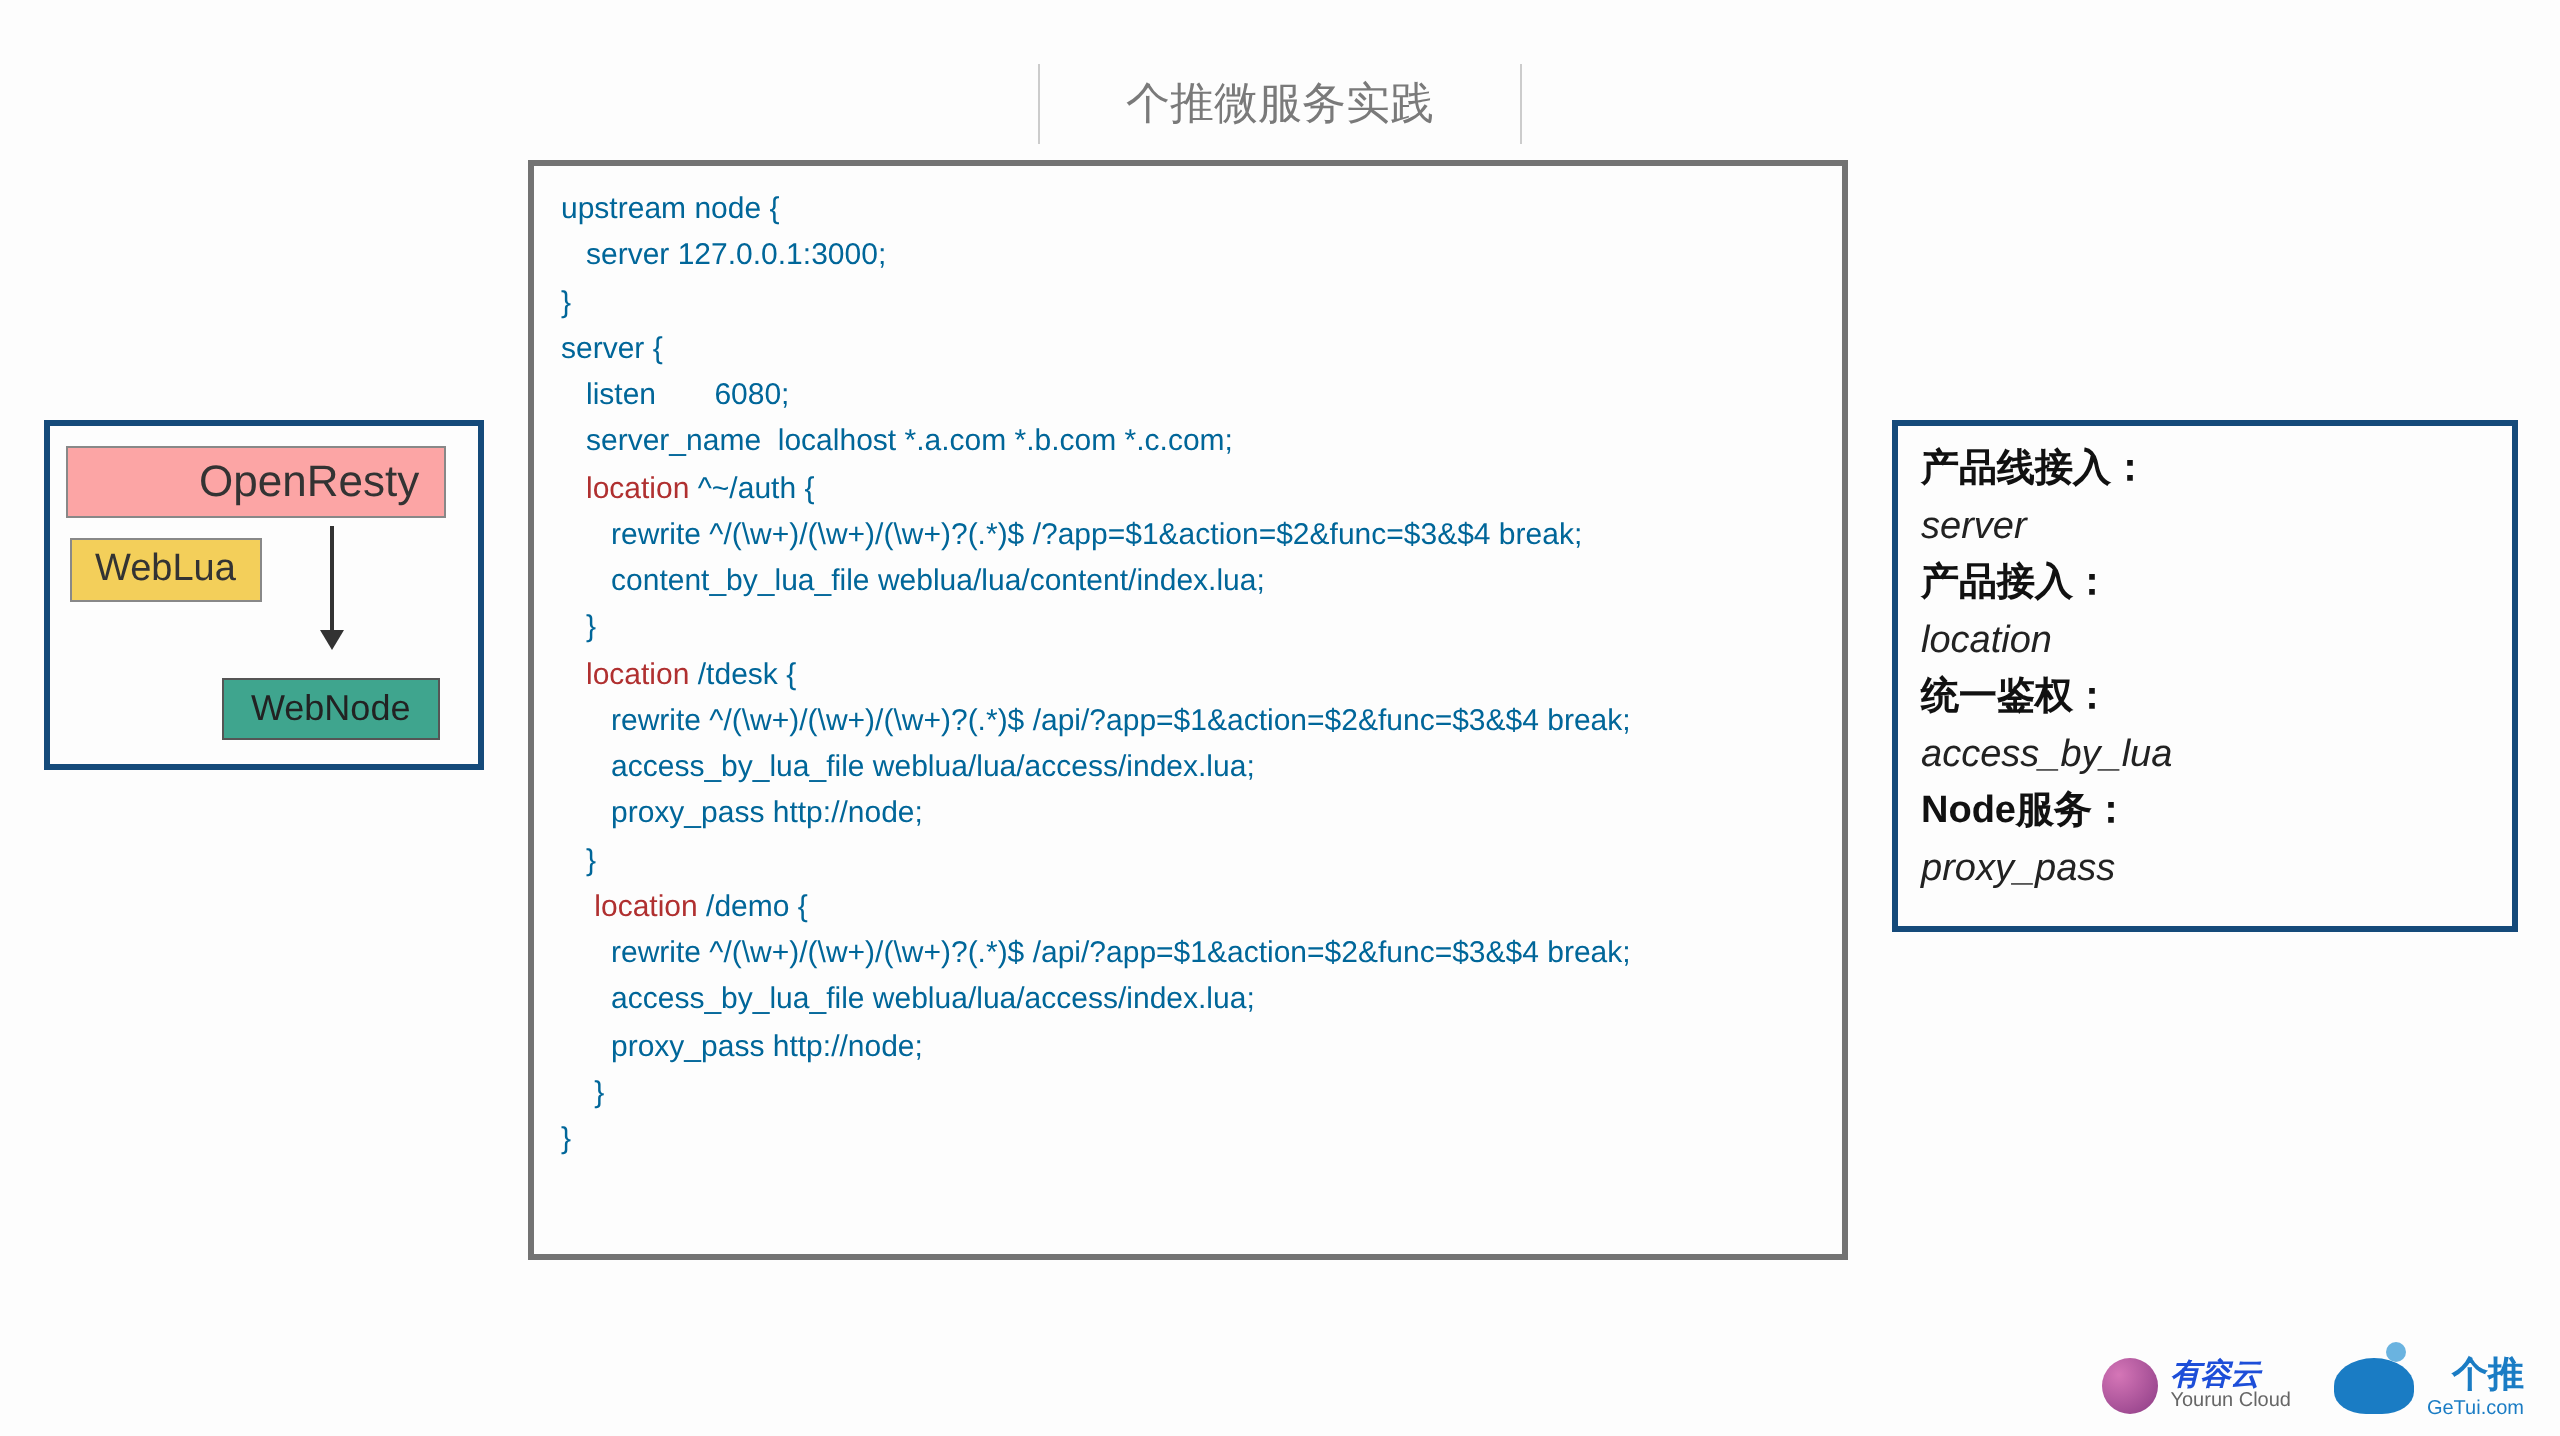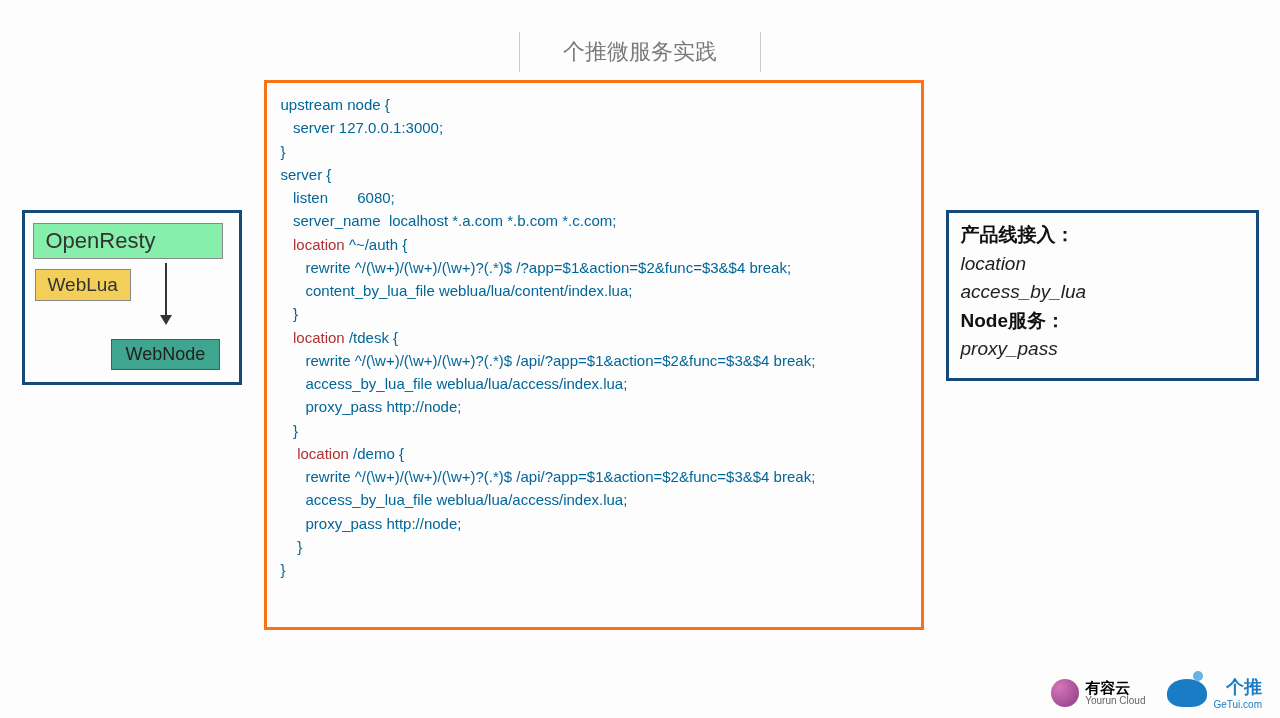--- a/index.html
+++ b/index.html
@@ -47,28 +47,28 @@
   
   .diagram-box {
     border: 3px solid #154a7a;
     width: 220px;
     padding: 10px 8px 12px 8px;
     margin-top: 130px;
     position: relative;
   }
   .openresty {
     border: 1px solid #888;
-    background: #86efac;
+    background: #fca5a5;
     padding: 4px 12px;
     font-size: 22px;
     color: #333;
     margin-bottom: 4px;
     display: inline-block;
     width: 96%;
-    text-align: left;
+    text-align: right;
   }
   .weblua {
     background: #f3cf5a;
     border: 1px solid #888;
     padding: 4px 12px;
     font-size: 19px;
     color: #333;
     display: inline-block;
     margin-top: 6px;
     margin-left: 2px;
@@ -95,21 +95,21 @@
     content: "";
     position: absolute;
     bottom: -2px;
     left: -5px;
     border-left: 6px solid transparent;
     border-right: 6px solid transparent;
     border-top: 10px solid #333;
   }
   
   .code-box {
-    border: 3px solid #f97316;
+    border: 3px solid #737373;
     width: 660px;
     padding: 10px 14px 6px 14px;
     font-family: Arial, sans-serif;
     font-size: 15px;
     line-height: 1.55;
     color: #006699;
     overflow: hidden;
     height: 550px;
   }
   .code-box .kw { color: #b03030; }
@@ -139,21 +139,21 @@
     align-items: center;
     gap: 6px;
     font-size: 14px;
     color: #444;
   }
   .logo-youruncloud .swirl {
     width: 28px; height: 28px; border-radius: 50%;
     background: radial-gradient(circle at 30% 30%, #d576b7, #8b3b84);
     position: relative;
   }
-  .logo-youruncloud .txt .cn { font-weight:700; font-size:15px; color:#000000; display:block; line-height:1; }
+  .logo-youruncloud .txt .cn { font-weight:700; font-size:15px; color:#1d4ed8; display:block; line-height:1;font-style:italic; }
   .logo-youruncloud .txt .en { font-size:10px; color:#666; display:block; }
   .logo-getui {
     display: flex;
     align-items: center;
     gap: 6px;
     font-size: 18px;
     font-weight: 700;
     color: #1a7cc4;
     text-align: right;
   }
@@ -217,21 +217,24 @@
     <div><span class="kw">    location</span><span> /demo {</span></div>
     <div>      rewrite ^/(\w+)/(\w+)/(\w+)?(.*)$ /api/?app=$1&amp;action=$2&amp;func=$3&amp;$4 break;</div>
     <div>      access_by_lua_file weblua/lua/access/index.lua;</div>
     <div>      proxy_pass http://node;</div>
     <div>    }</div>
     <div>}</div>
   </div>
 
   <div class="right-box">
     <div class="zh">产品线接入：</div>
+    <div class="en">server</div>
+    <div class="zh">产品接入：</div>
     <div class="en">location</div>
+    <div class="zh">统一鉴权：</div>
     <div class="en">access_by_lua</div>
     <div class="zh">Node服务：</div>
     <div class="en">proxy_pass</div>
   </div>
 
 </div>
 
 <div class="logos">
   <div class="logo-youruncloud">
     <div class="swirl"></div>

